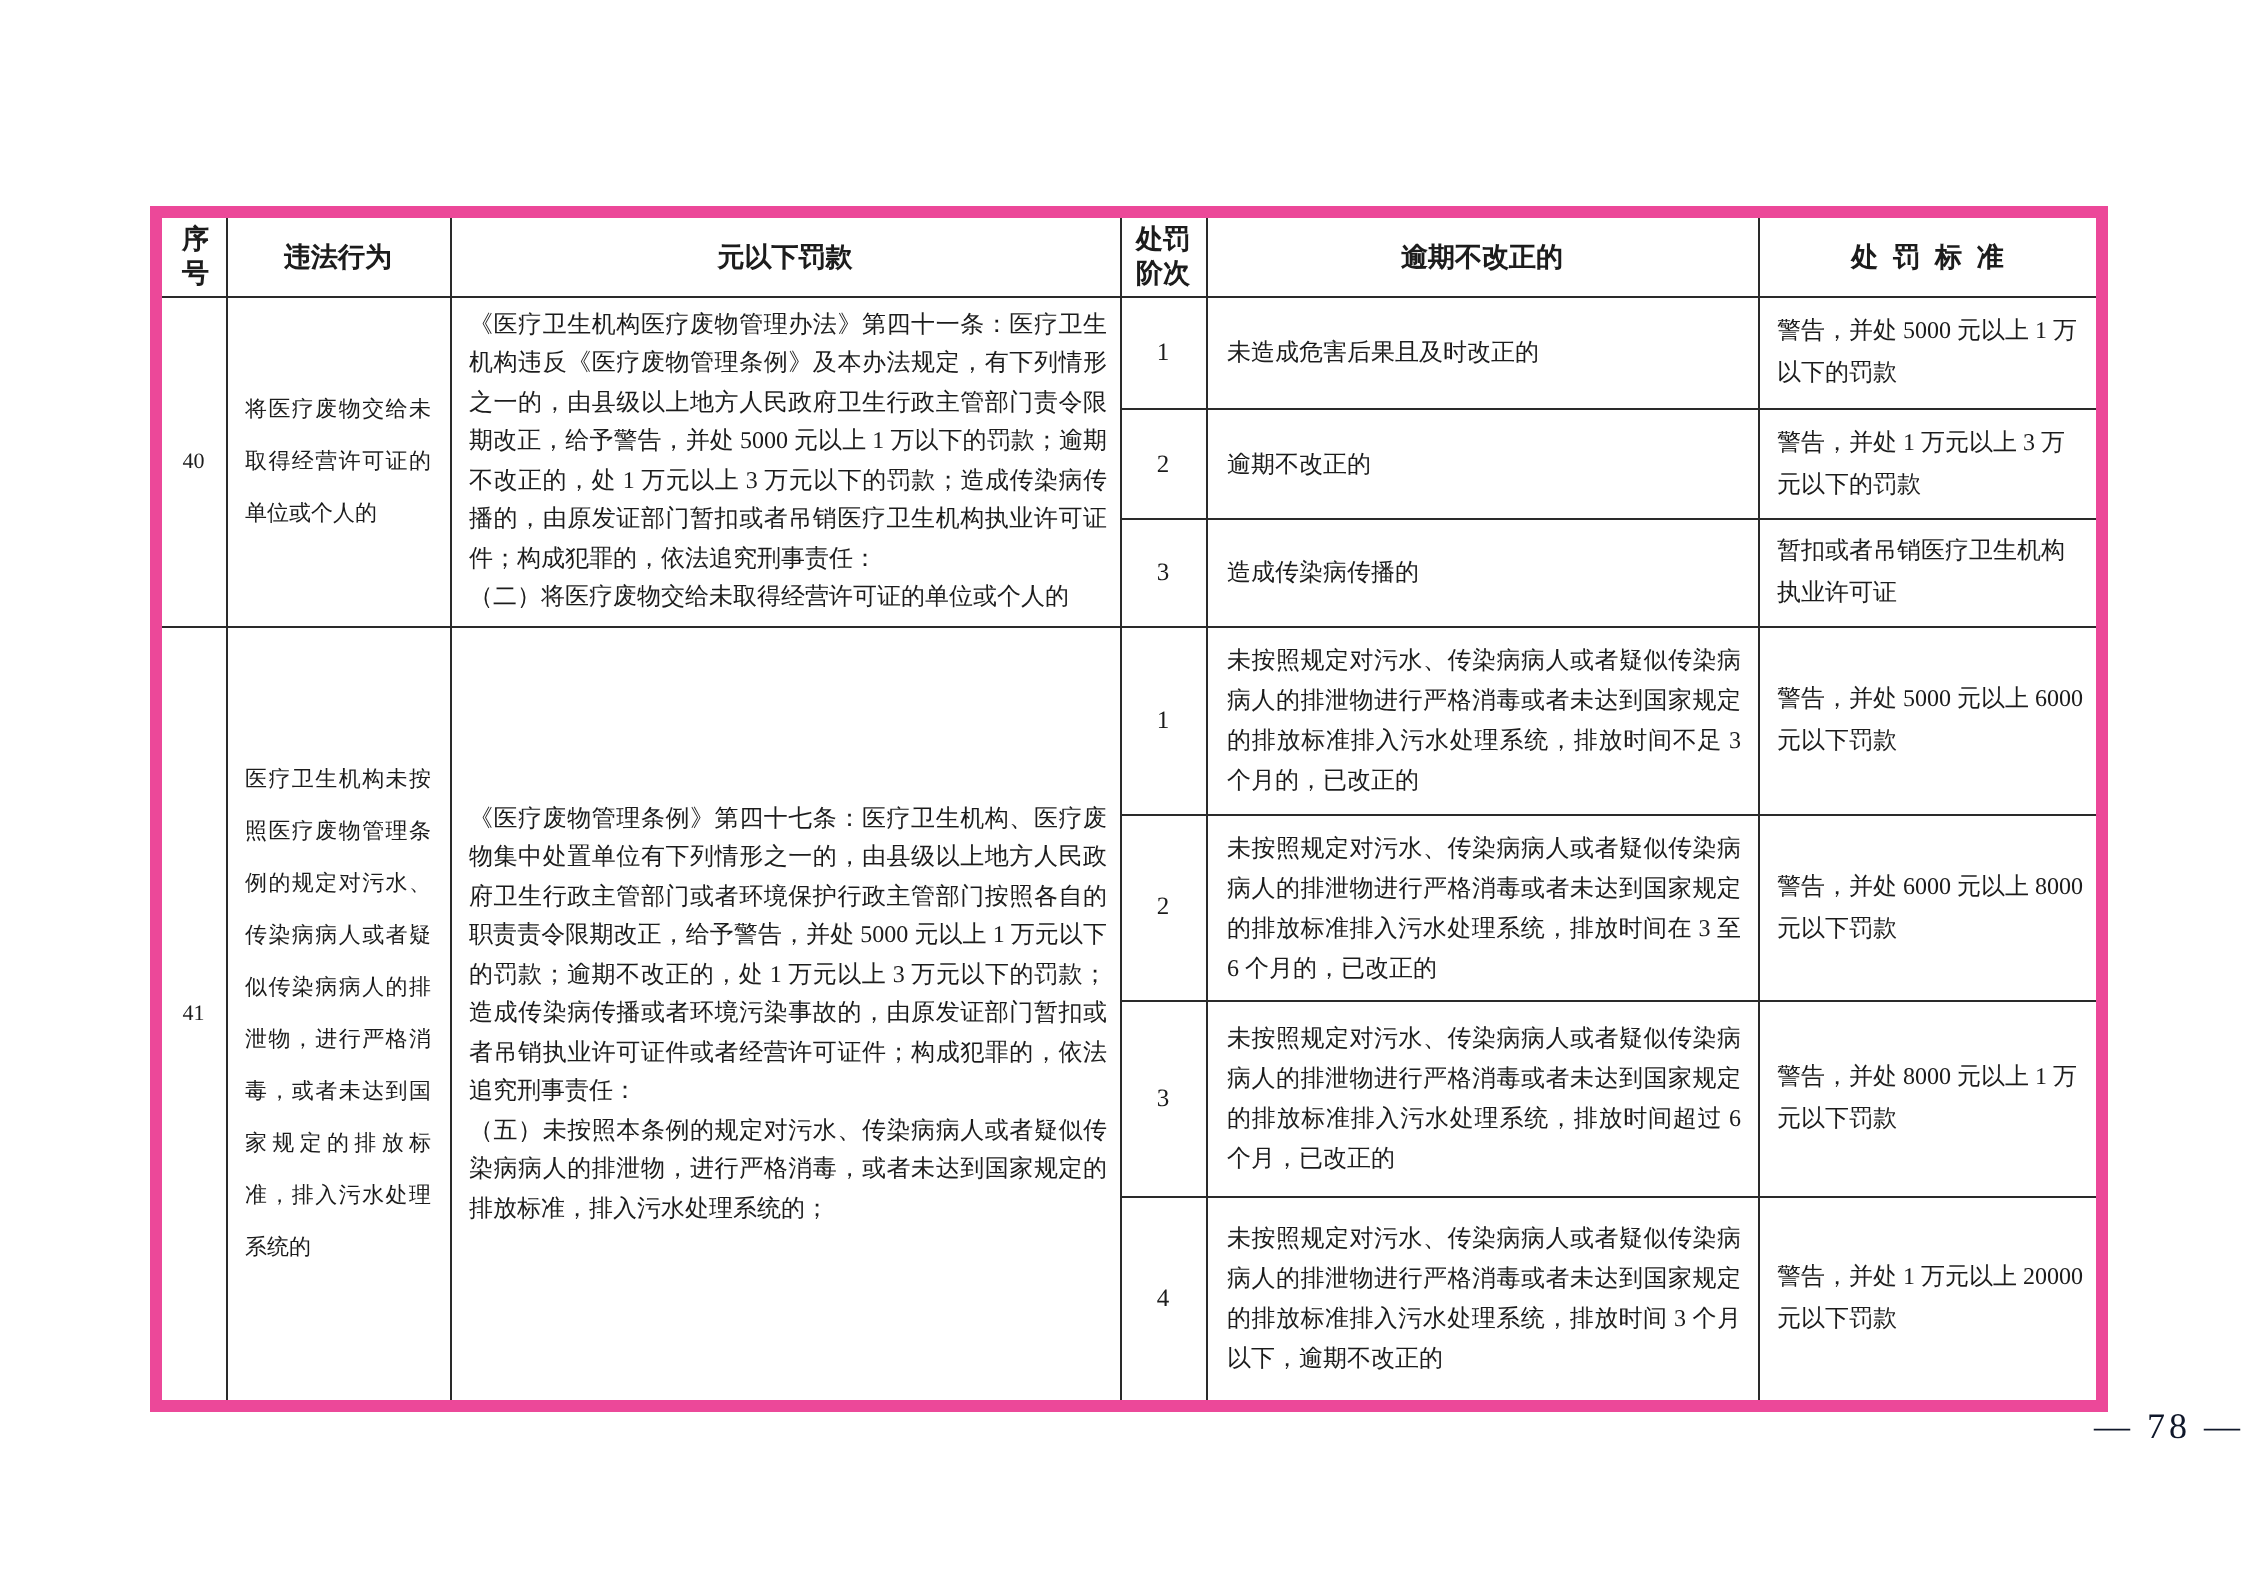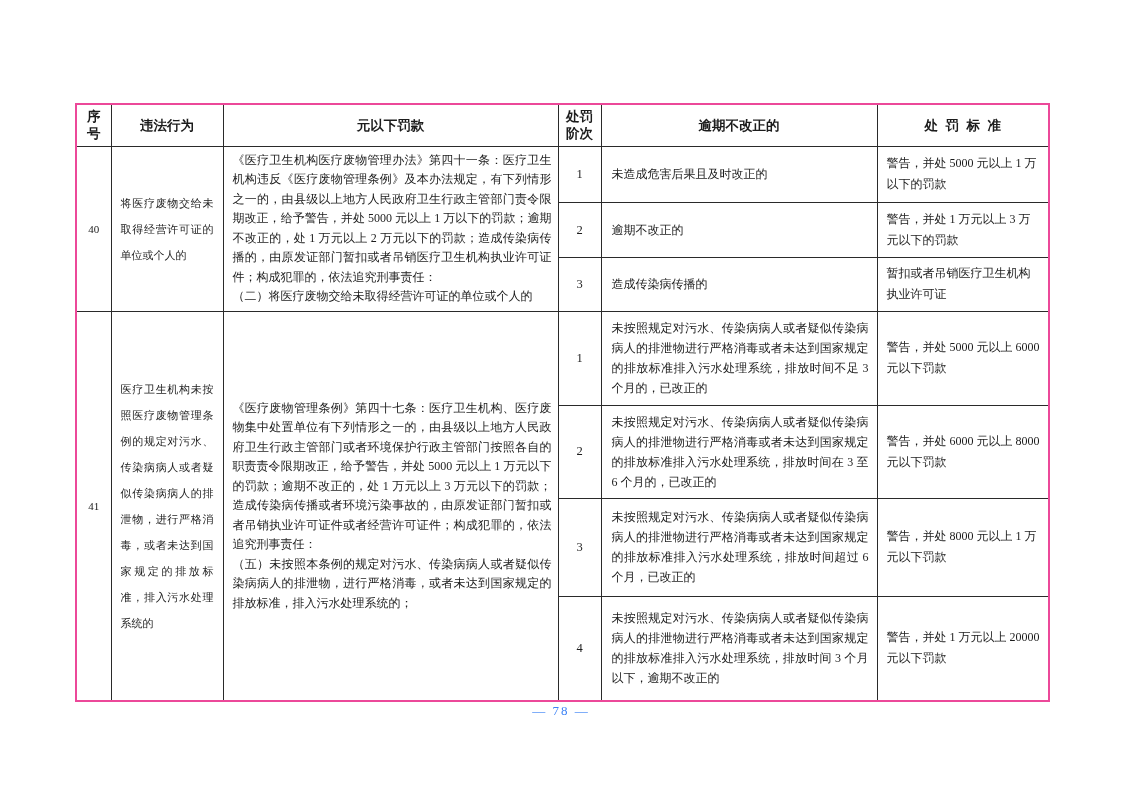--- a/index.html
+++ b/index.html
@@ -13,21 +13,21 @@
     color: #1c1c1c;
     overflow: hidden;
   }
   table.law-table {
     position: absolute;
     left: 75px;
     top: 103px;
     width: 973px;
     border-collapse: collapse;
     table-layout: fixed;
-    border: 2px solid #ec4899;
+    border: 6px solid #ec4899;
   }
   .law-table th, .law-table td {
     border: 1px solid #2a2a2a;
     vertical-align: middle;
     font-size: 12px;
     color: #1c1c1c;
   }
   .law-table th {
     font-weight: bold;
     font-size: 13.5px;
@@ -73,23 +73,23 @@
   }
   td.cell-std {
     padding: 4px 6px 4px 9px;
     line-height: 21px;
   }
   .page-footer {
     position: absolute;
     top: 703px;
     left: 0;
     width: 100%;
-    text-align: center;
-    font-size: 13px;
-    color: #3b82f6;
+    text-align: right;
+    font-size: 18px;
+    color: #0f172a;
     letter-spacing: 2px;
   }
 </style>
 </head>
 <body>
 
 <div class="page">
 
   <table class="law-table">
     <colgroup>
@@ -109,21 +109,21 @@
         <th>逾期不改正的</th>
         <th class="th-standard">处罚标准</th>
       </tr>
     </thead>
     <tbody>
 
       <tr class="r40a">
         <td class="cell-index" rowspan="3">40</td>
         <td class="cell-behavior" rowspan="3">将医疗废物交给未取得经营许可证的单位或个人的</td>
         <td class="cell-legal" rowspan="3">
-          <div>《医疗卫生机构医疗废物管理办法》第四十一条：医疗卫生机构违反《医疗废物管理条例》及本办法规定，有下列情形之一的，由县级以上地方人民政府卫生行政主管部门责令限期改正，给予警告，并处 5000 元以上 1 万以下的罚款；逾期不改正的，处 1 万元以上 2 万元以下的罚款；造成传染病传播的，由原发证部门暂扣或者吊销医疗卫生机构执业许可证件；构成犯罪的，依法追究刑事责任：</div>
+          <div>《医疗卫生机构医疗废物管理办法》第四十一条：医疗卫生机构违反《医疗废物管理条例》及本办法规定，有下列情形之一的，由县级以上地方人民政府卫生行政主管部门责令限期改正，给予警告，并处 5000 元以上 1 万以下的罚款；逾期不改正的，处 1 万元以上 3 万元以下的罚款；造成传染病传播的，由原发证部门暂扣或者吊销医疗卫生机构执业许可证件；构成犯罪的，依法追究刑事责任：</div>
           <div>（二）将医疗废物交给未取得经营许可证的单位或个人的</div>
         </td>
         <td class="cell-level">1</td>
         <td class="cell-circ">未造成危害后果且及时改正的</td>
         <td class="cell-std">警告，并处 5000 元以上 1 万以下的罚款</td>
       </tr>
       <tr class="r40b">
         <td class="cell-level">2</td>
         <td class="cell-circ">逾期不改正的</td>
         <td class="cell-std">警告，并处 1 万元以上 3 万元以下的罚款</td>

